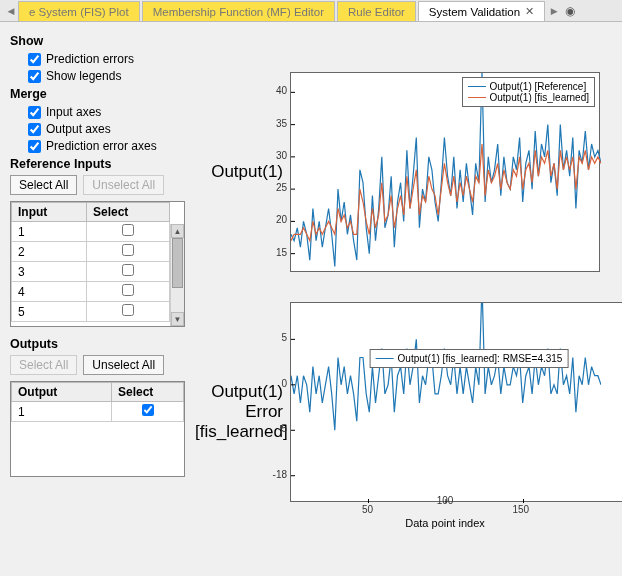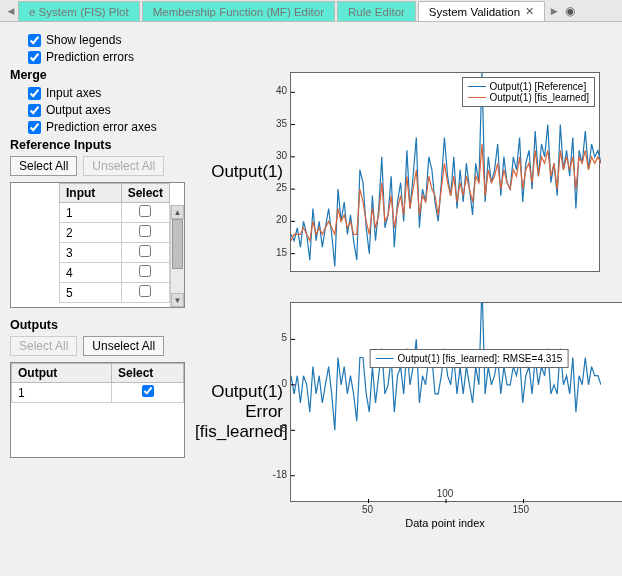--- a/index.html
+++ b/index.html
@@ -2,39 +2,39 @@
 <html><head>
 <meta charset="utf-8">
 <style>
   * { box-sizing: border-box; margin: 0; padding: 0; }
   body { font-family: "Segoe UI", Arial, sans-serif; font-size: 12px; background: #f0f0f0; overflow: hidden; }
   
   .app { width: 622px; height: 576px; background: #f0f0f0; position: relative; }
   
   .tabstrip { height: 22px; background: #e8e8e8; display: flex; align-items: stretch; border-bottom: 1px solid #bbb; padding-left: 4px; }
   .tabnav { width: 14px; display: flex; align-items: center; justify-content: center; color: #777; font-size: 9px; cursor: pointer; }
-  .tab { padding: 3px 10px; border: 1px solid #bbb; border-bottom: none; background: #5eead4; color: #777; margin-right: 2px; margin-top: 1px; cursor: pointer; font-size: 11.5px; display: flex; align-items:center; gap:5px; }
+  .tab { padding: 3px 10px; border: 1px solid #bbb; border-bottom: none; background: #fde047; color: #777; margin-right: 2px; margin-top: 1px; cursor: pointer; font-size: 11.5px; display: flex; align-items:center; gap:5px; }
   .tab.active { background: #fff; color: #000; }
   .tab .close { font-size: 11px; color:#555; }
   .tabextra { width:18px; display:flex; align-items:center; justify-content:center; color:#555; cursor:pointer; font-size:12px; }
   
   .content { display: flex; height: calc(100% - 22px); }
   
   .sidepanel { width: 195px; padding: 8px 10px 8px 10px; }
   .section-title { font-weight: bold; font-size: 12.5px; margin-top: 4px; margin-bottom: 4px; color:#000; }
   .check-row { display: flex; align-items: center; gap: 5px; margin: 3px 0 3px 18px; }
   .check-row input[type=checkbox] { width: 13px; height: 13px; }
   .check-row label { font-size: 12px; }
   
   .btn-row { display:flex; gap:6px; margin:4px 0 6px 0; }
   .btn { border:1px solid #999; background:#f7f7f7; padding:2px 8px; font-size:12px; cursor:pointer; }
   .btn:disabled { color:#aaa; border-color:#ccc; background:#f3f3f3; cursor:default; }
   
   .tbl-wrap { border:1px solid #888; position:relative; background:#fff; }
-  .tbl-scroll { overflow-y:hidden;padding-left:48px; }
+  .tbl-scroll { overflow-y:hidden; }
   table { border-collapse: collapse; width:100%; }
   th { background:#eee; border:1px solid #bbb; padding:2px 6px; text-align:left; font-weight:bold; font-size:12px; }
   td { border:1px solid #ccc; padding:2px 6px; height:20px; font-size:12px; }
   td.sel { text-align:center; }
   td.sel input { width:12px; height:12px; }
   .scrollbar { position:absolute; right:0; top:22px; bottom:0; width:14px; background:#eaeaea; border-left:1px solid #ccc; }
   .scrollbar .arrow { height:14px; background:#ddd; border:1px solid #bbb; display:flex; align-items:center; justify-content:center; font-size:8px; color:#555; }
   .scrollbar .thumb { position:absolute; left:1px; right:1px; top:14px; height:50px; background:#c0c0c0; border:1px solid #999; }
   .scrollbar .arrow.dn { position:absolute; bottom:0; left:0; right:0; }
   
@@ -67,27 +67,28 @@
    <div class="tab active">
         <span>System Validation</span>
         <span class="close">✕</span>
       </div>
    <div class="tabnav">▶</div>
    <div class="tabextra">◉</div>
  </div>
 
  <div class="content">
   <div class="sidepanel">
+    <div class="section-title">Show</div>
+    <div class="check-row">
+          <input type="checkbox" checked="" style="">
+          <label>Prediction errors</label>
+        </div>
     <div class="check-row">
           <input type="checkbox" checked="" style="">
           <label>Show legends</label>
-        </div>
-    <div class="check-row">
-          <input type="checkbox" checked="" style="">
-          <label>Prediction errors</label>
         </div>
 
     <div class="section-title">Merge</div>
     <div class="check-row">
           <input type="checkbox" checked="" style="">
           <label>Input axes</label>
         </div>
     <div class="check-row">
           <input type="checkbox" checked="" style="">
           <label>Output axes</label>
@@ -219,20 +220,20 @@
         </div>
       </div>
       <div style="position:absolute;left:0;top:0;right:0;">
             <div class="tick" style="right:335px;top:166.72727272727272px;">-18</div>
             <div class="tick" style="right:335px;top:121.27272727272727px;">-5</div>
             <div class="tick" style="right:335px;top:75.81818181818181px;">0</div>
             <div class="tick" style="right:335px;top:30.363636363636346px;">5</div>
           </div>
       <div style="position:absolute;left:0;top:0;">
             <div class="tick" style="left:162.5px;top:202px;width:20px;text-align:center;">50</div>
-            <div class="tick" style="left:240px;top:186px;width:20px;text-align:center;">100</div>
+            <div class="tick" style="left:240px;top:193px;width:20px;text-align:center;">100</div>
             <div class="tick" style="left:317.5px;top:202px;width:20px;text-align:left;">150</div>
           </div>
       <div class="xlabel" style="left:95px;top:215px;width:310px;">Data point index</div>
     </div>
   </div>
  </div>
 </div>
 
 </body></html>

